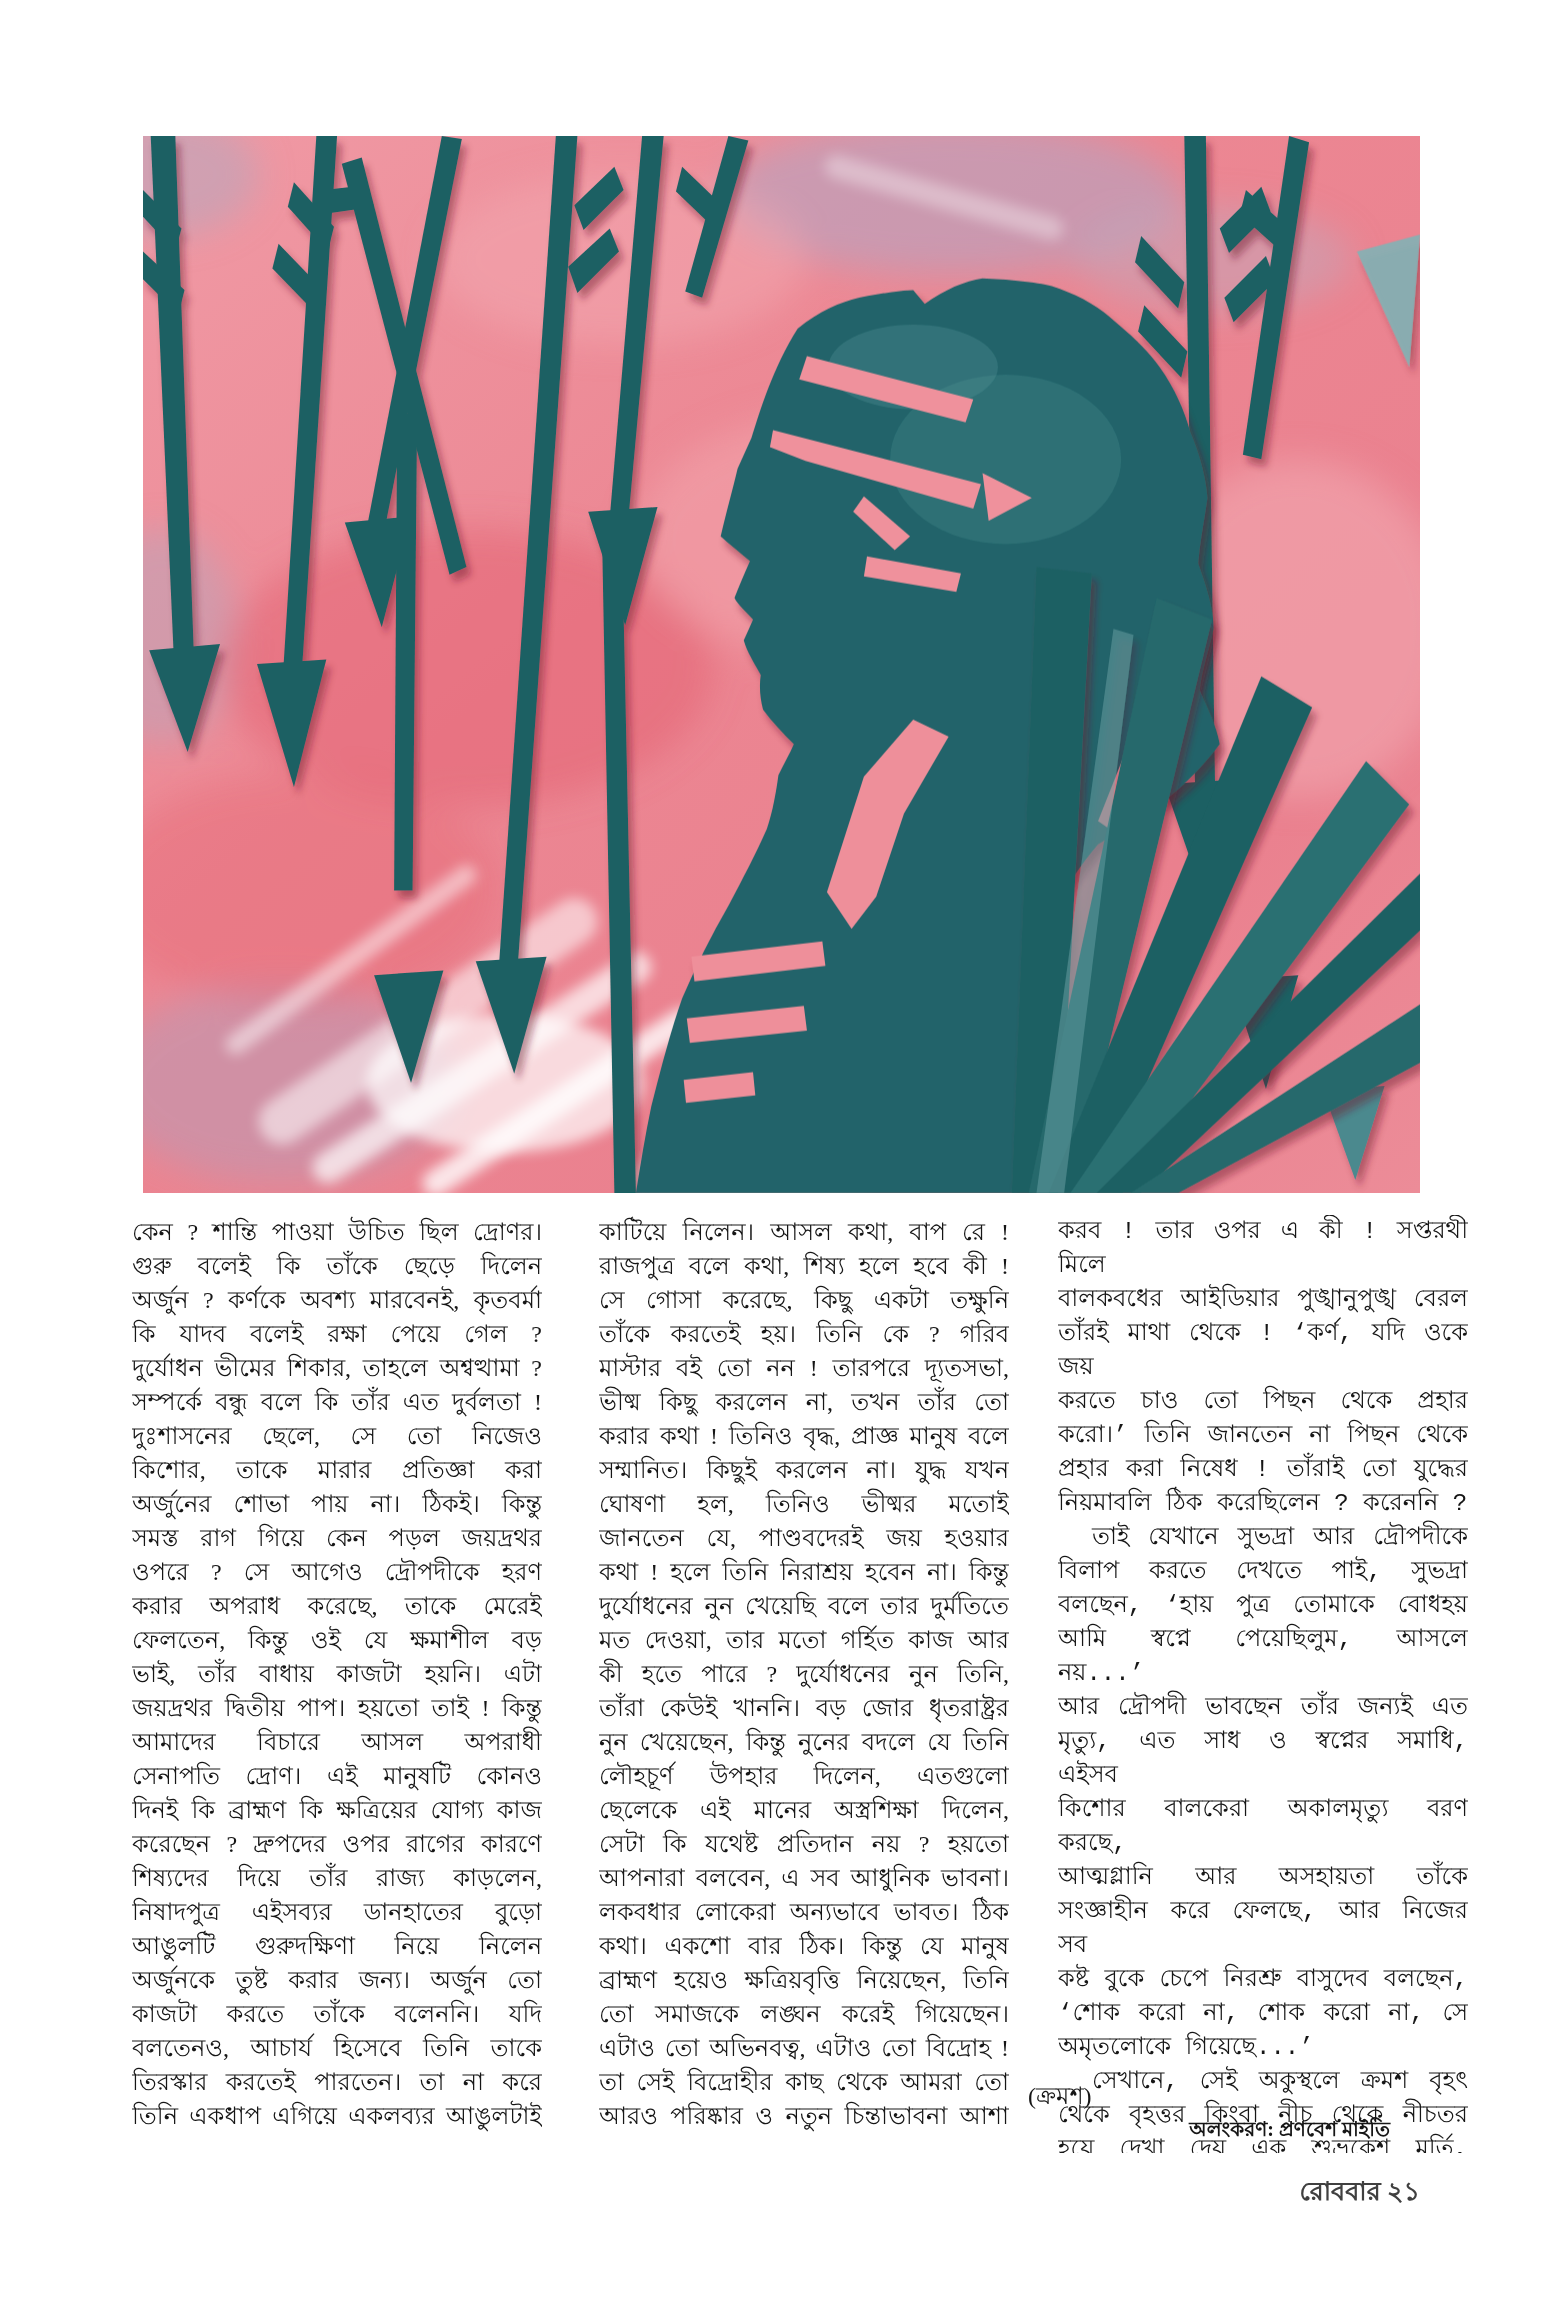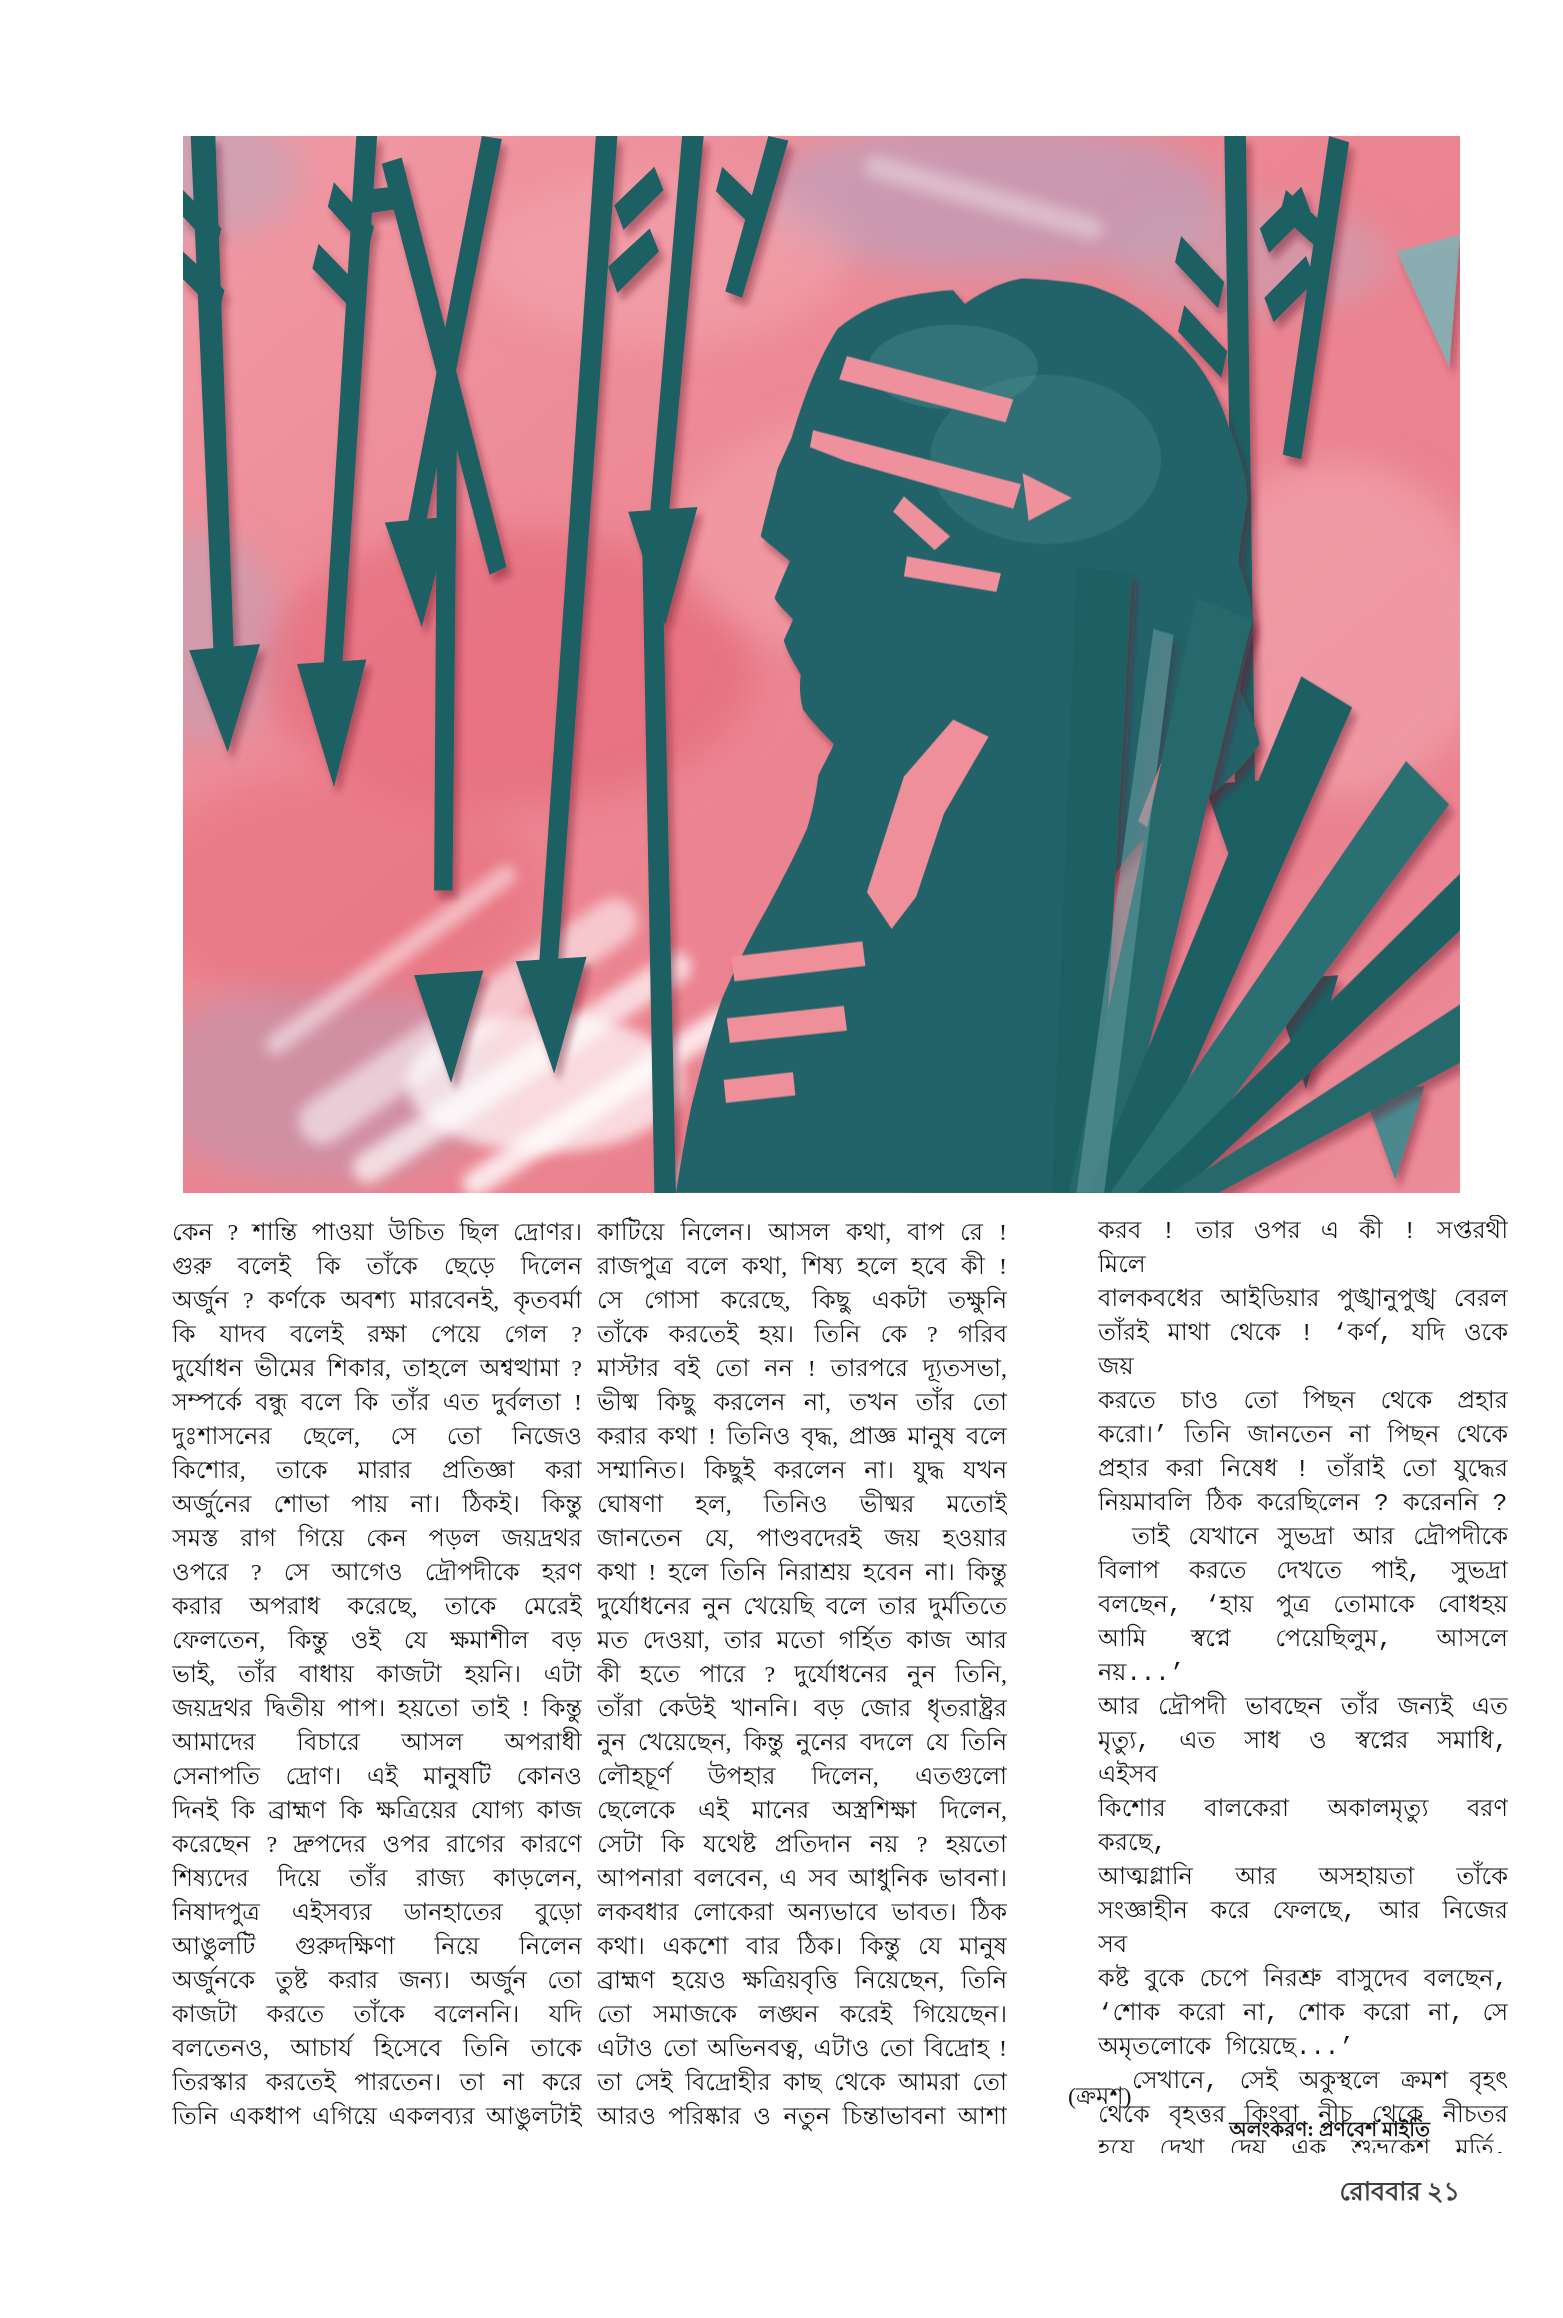--- a/index.html
+++ b/index.html
@@ -1,23 +1,23 @@
 <!DOCTYPE html>
 <html style="font-size:12.3px"><head>
 <meta charset="utf-8">
 <style>
   html,body{margin:0;padding:0;}
   body{width:1563px;height:2319px;background:#ffffff;position:relative;
        font-family:"Liberation Serif", serif;}
-  .page{position:absolute;inset:0;margin-left:40px;}
+  .page{position:absolute;inset:0;}
   .illustration{position:absolute;left:143px;top:136px;width:1277px;height:1057px;margin:0;}
   .illustration svg{display:block;width:100%;height:100%;}
   .col{position:absolute;top:1215px;width:410px;height:938px;
        font-size:24px;line-height:34px;color:#161616;text-align:justify;overflow:hidden;}
-  #col1{left:132px;} #col2{left:557px;} #col3{left:1058px;font-family:Liberation Mono, monospace;}
+  #col1{left:132px;} #col2{left:599px;} #col3{left:1058px;font-family:Liberation Mono, monospace;}
   .line{text-align-last:justify;}
   .line.end{text-align-last:left;}
   .line.indent{text-indent:34px;}
   .continuation{position:absolute;left:1028px;top:2077px;width:362px;text-align:left;
        font-size:24px;color:#161616;}
   .credit{position:absolute;left:1028px;top:2114px;width:362px;text-align:right;
        font-size:20px;font-weight:bold;color:#161616;}
   .page-footer{position:absolute;left:1028px;top:2172px;width:392px;text-align:right;
        font-size:25.4px;font-weight:bold;color:#404040;}
 </style>

